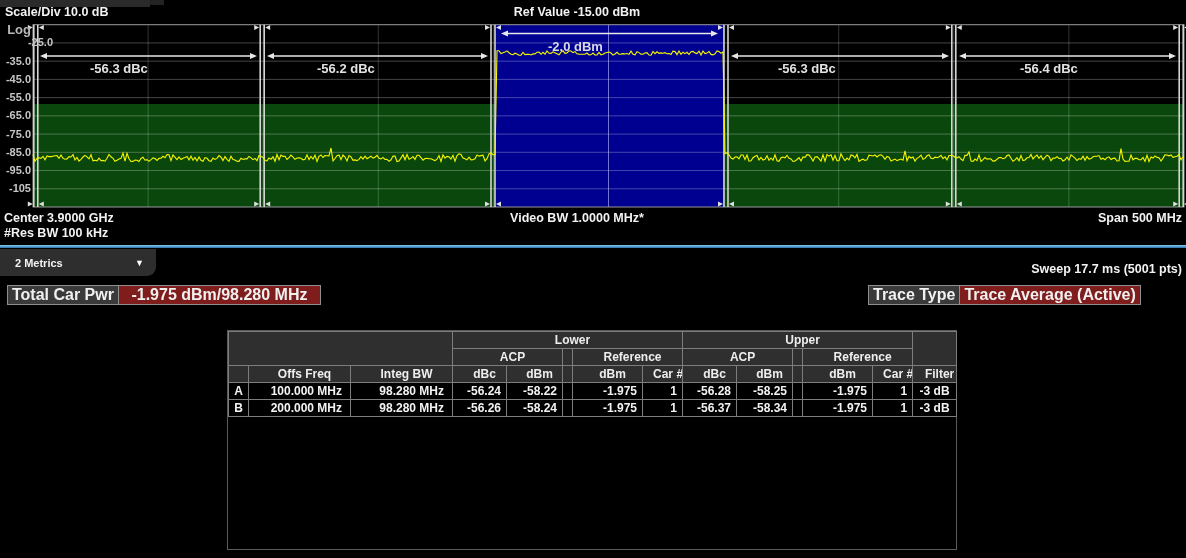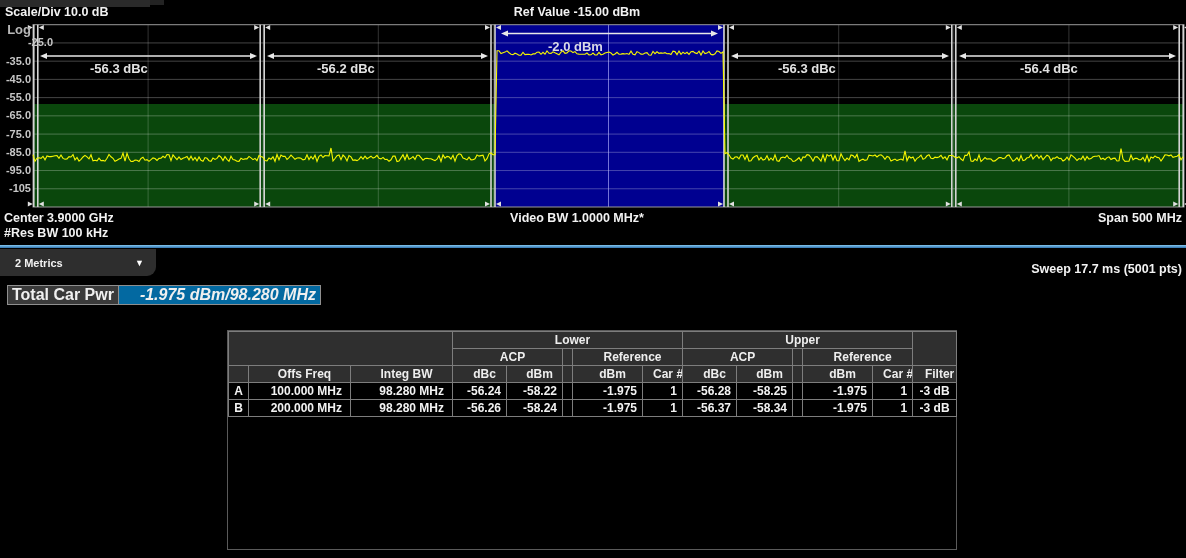--- a/index.html
+++ b/index.html
@@ -18,21 +18,21 @@
   #separator{left:0;top:245px;width:1186px;height:3px;background:linear-gradient(#86c8ef,#2f72ad);}
   
   #metrics-dropdown{left:0;top:249px;width:156px;height:27px;background:#2e2e2e;
     border-radius:0 0 9px 0;display:flex;align-items:center;cursor:pointer;}
   #metrics-dropdown .lbl{padding-left:15px;font-size:11px;flex:1;}
   #metrics-dropdown .caret{font-size:9px;padding-right:12px;color:#fff;}
   
   .kv{border-collapse:collapse;table-layout:fixed;font-size:16px;font-weight:700;}
   .kv td{border:1px solid #8f8f8f;height:16px;padding:0 4px;white-space:nowrap;overflow:hidden;}
   .kv .k{background:#3a3a3a;color:#f0f0f0;}
-  .kv .v{background:#0369a1;text-align:right;color:#f0f0f0;font-style:italic;}
+  .kv .v{background:#7f1d1d;text-align:center;color:#f0f0f0;}
   .yellow{color:#f6f600;}
   
   #acp-container{left:227px;top:330px;width:730px;height:220px;border:1px solid #5a5a5a;
     background:#000;box-sizing:border-box;}
   #acp-table{border-collapse:collapse;table-layout:fixed;width:728px;font-size:12px;font-weight:700;}
   #acp-table td{border:1px solid #7d7d7d;height:16px;padding:0;white-space:nowrap;overflow:hidden;}
   #acp-table td.hd{background:#2f2f2f;text-align:center;color:#eee;padding-left:10px;}
   #acp-table td.dt{background:#000;color:#f2f2f2;text-align:right;padding-right:5px;}
   #acp-table td.dt.ctr{text-align:center;padding-right:0;}
   #acp-table td.dt.frq{padding-right:8px;}
@@ -160,20 +160,24 @@
     <tbody>
         <tr>
       <td class="k" style="width:94px;">Total Car Pwr</td>
       <td class="v" style="width:193px;">-1.975 dBm/98.280 MHz</td>
     </tr>
   </tbody>
     </table>
 
   <table class="kv abs" style="left:868px;top:285px;">
     <tbody>
+    <tr>
+      <td class="k">Trace Type</td>
+      <td class="v">Trace Average (Active)</td>
+    </tr>
   </tbody>
     </table>
 
   <div id="acp-container" class="abs">
     <table id="acp-table">
       <colgroup>
         <col style="width:20px">
           <col style="width:102px">
           <col style="width:102px">
         <col style="width:54px">

